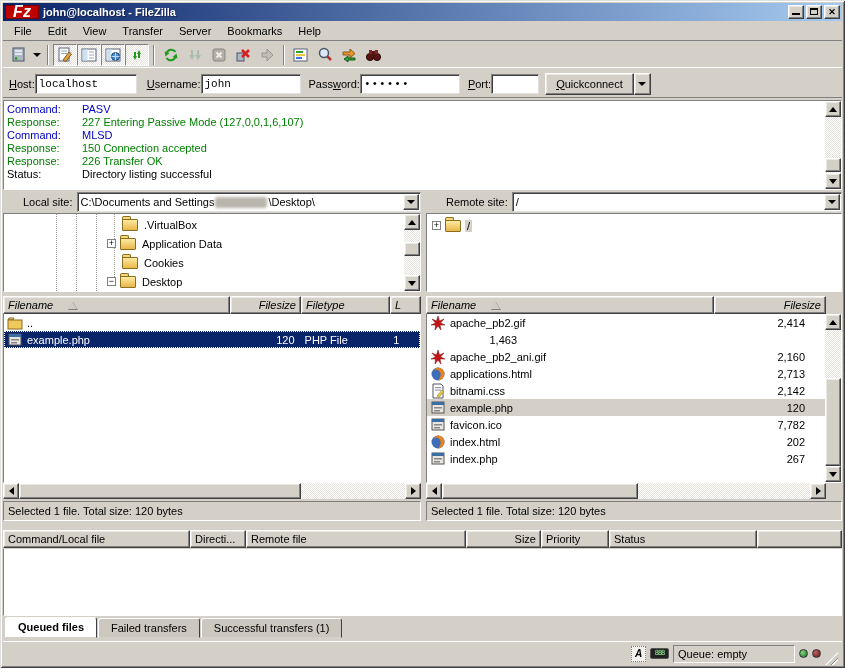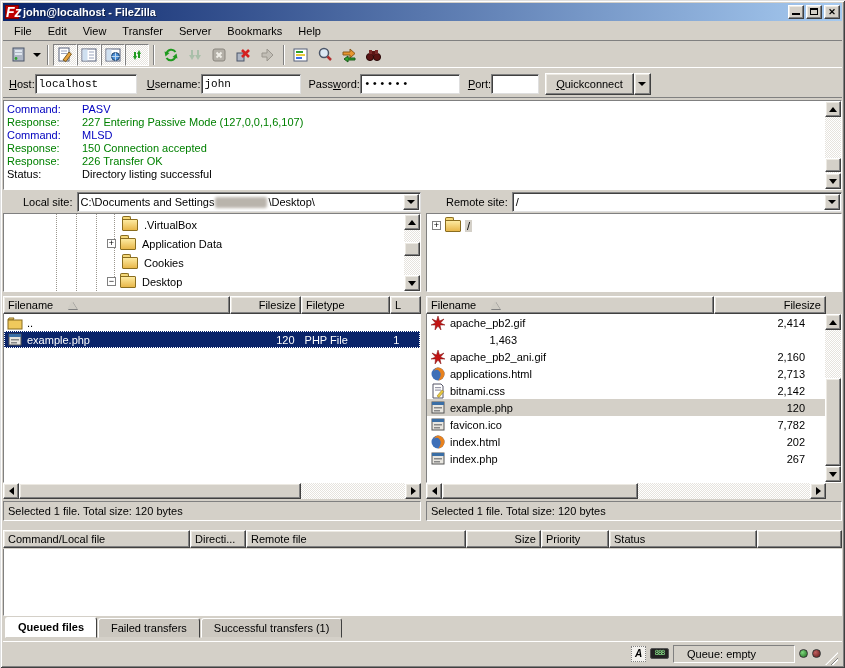--- a/index.html
+++ b/index.html
@@ -15,22 +15,22 @@
             box-shadow: inset -1px -1px 0 #808080, inset 1px 1px 0 #ece9e2; }
   .dither { background-color:#e6e3dd;
             background-image: linear-gradient(45deg,#fff 25%,transparent 25%,transparent 75%,#fff 75%),
                               linear-gradient(45deg,#fff 25%,transparent 25%,transparent 75%,#fff 75%);
             background-size:2px 2px; background-position:0 0,1px 1px; }
 
   
   .titlebar { position:absolute; top:3px; left:3px; right:3px; height:18px;
               background: linear-gradient(to right,#0a246a,#a6caf0);
               display:flex; align-items:center; padding:0 2px; }
-  .fz-ico { width:14px; height:14px; background:#bf0000; border:1px solid #7a0000;
-            color:#fff; font-weight:bold; font-size:14px; line-height:12px; text-align:center;
+  .fz-ico { width:34px; height:14px; background:#bf0000; border:1px solid #7a0000;
+            color:#fff; font-weight:bold; font-size:16px; line-height:12px; text-align:center;
             margin-right:4px; font-style:italic; }
   .title-text { color:#fff; font-weight:bold; font-size:11px; flex:1;
                 text-shadow:1px 1px 0 rgba(0,0,0,.4); }
   .winbtns { display:flex; gap:2px; }
   .winbtn { width:16px; height:14px; font-size:9px; font-weight:bold; line-height:12px;
             text-align:center; cursor:default; }
   .winbtn .mx { display:inline-block; width:8px; height:7px; border:1px solid #000; border-top-width:2px; margin-top:2px; }
   .winbtn .mn { display:inline-block; width:8px; border-bottom:2px solid #000; height:9px; }
 
   
@@ -106,21 +106,21 @@
   .tree-lbl { padding:0 2px; }
   .tree-lbl.sel { background:#d4d0c8; }
 
   .folder { width:16px; height:12px; position:relative; margin-right:4px; flex:none; }
   .folder::before { content:""; position:absolute; left:0; top:-3px; width:7px; height:4px;
                     background:#f6d97a; border:1px solid #8a6d1f; border-bottom:none;
                     border-radius:2px 2px 0 0; }
   .folder::after { content:""; position:absolute; inset:0; background:linear-gradient(#fdeaa0,#e8b74a);
                    border:1px solid #8a6d1f; border-radius:1px; }
 
-  .list-hdr { position:absolute; top:296px; height:18px; display:flex; }
+  .list-hdr { position:absolute; top:296px; height:18px; display:flex;font-style:italic; }
   .hcell { height:18px; padding:1px 4px; display:flex; align-items:center; overflow:hidden; white-space:nowrap; }
   .hcell.num { justify-content:flex-end; }
   .sort-asc { width:0; height:0; border-left:5px solid transparent; border-right:5px solid transparent;
               border-bottom:8px solid #cfccc4; margin-left:14px; filter:drop-shadow(1px 1px 0 #808080); }
 
   .list { position:absolute; top:314px; height:169px; background:#fff;
           border:1px solid; border-color:#808080 #fff #fff #808080;
           border-top:none; overflow:hidden; }
   .lrow { display:flex; height:17px; align-items:center; }
   .lrow .c-name { display:flex; align-items:center; padding-left:3px; overflow:hidden; white-space:nowrap; }
@@ -145,21 +145,21 @@
 
   
   .statusbar { position:absolute; left:3px; right:3px; bottom:3px; height:24px;
                border-top:1px solid #fff; display:flex; align-items:center; justify-content:flex-end;
                gap:4px; padding:0 4px; }
   .sb-ico-a { width:15px; height:16px; background:#f4f2ee; border:1px dotted #808080;
               font-size:10px; font-style:italic; font-weight:bold; text-align:center; line-height:14px; }
   .sb-ico-speed { width:19px; height:11px; background:#222; color:#9f9; border:1px solid #555;
                   border-radius:2px; font-family:"DejaVu Sans Mono",monospace; font-size:7px;
                   line-height:9px; text-align:center; letter-spacing:-1px; }
-  .queue-box { width:122px; height:18px; line-height:16px; padding-left:13px;
+  .queue-box { width:122px; height:18px; line-height:16px; padding-left:4px;
                border:1px solid; border-color:#808080 #fff #fff #808080; }
   .led { width:9px; height:9px; border-radius:50%; border:1px solid #333; }
   .led.green { background:radial-gradient(circle at 35% 35%, #7fd87f, #1d6b1d); }
   .led.red { background:radial-gradient(circle at 35% 35%, #c06060, #5e1515); }
   .grip { width:13px; height:13px; align-self:flex-end;
           background: repeating-linear-gradient(135deg, transparent 0 3px, #808080 3px 4px, #fff 4px 5px);
           clip-path: polygon(100% 0, 100% 100%, 0 100%); }
 </style>
 </head>
 <body>

